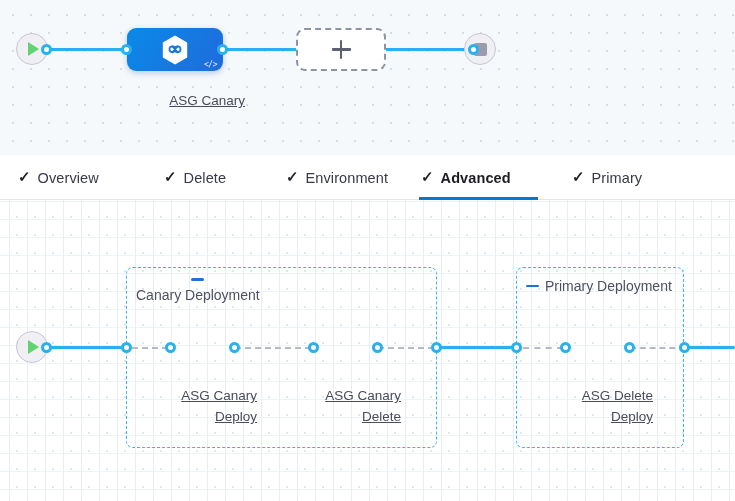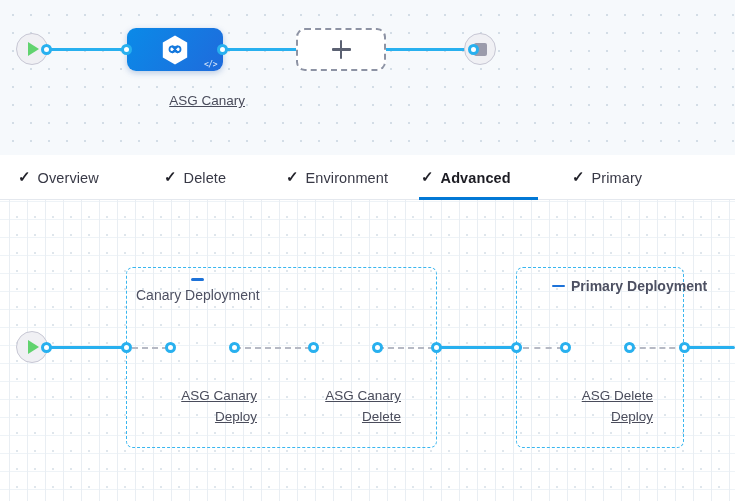--- a/index.html
+++ b/index.html
@@ -336,21 +336,21 @@
 
   <div class="exec-canvas">
 
     <div class="group-box" style="left:126px; top:67px; width:311px; height:181px;"></div>
     <div class="group-box" style="left:516px; top:67px; width:168px; height:181px;"></div>
 
     <div class="group-label" style="left:136px; top:78px;flex-direction:column;">
       <span class="collapse-bar"></span>
       <span class="glabel">Canary Deployment</span>
     </div>
-    <div class="group-label" style="left:552px; top:78px;font-weight:bold;">
+    <div class="group-label" style="left:526px; top:78px;">
       <span class="collapse-bar"></span>
       <span class="glabel">Primary Deployment</span>
     </div>
 
     <div class="edge" style="left:42px; top:146px; width:88px;"></div>
     <div class="edge" style="left:434px; top:146px; width:88px;"></div>
     <div class="edge" style="left:686px; top:146px; width:49px;"></div>
 
     <div class="edge-dashed" style="left:132px; top:147px; width:36px;"></div>
     <div class="edge-dashed" style="left:235px; top:147px; width:76px;"></div>

